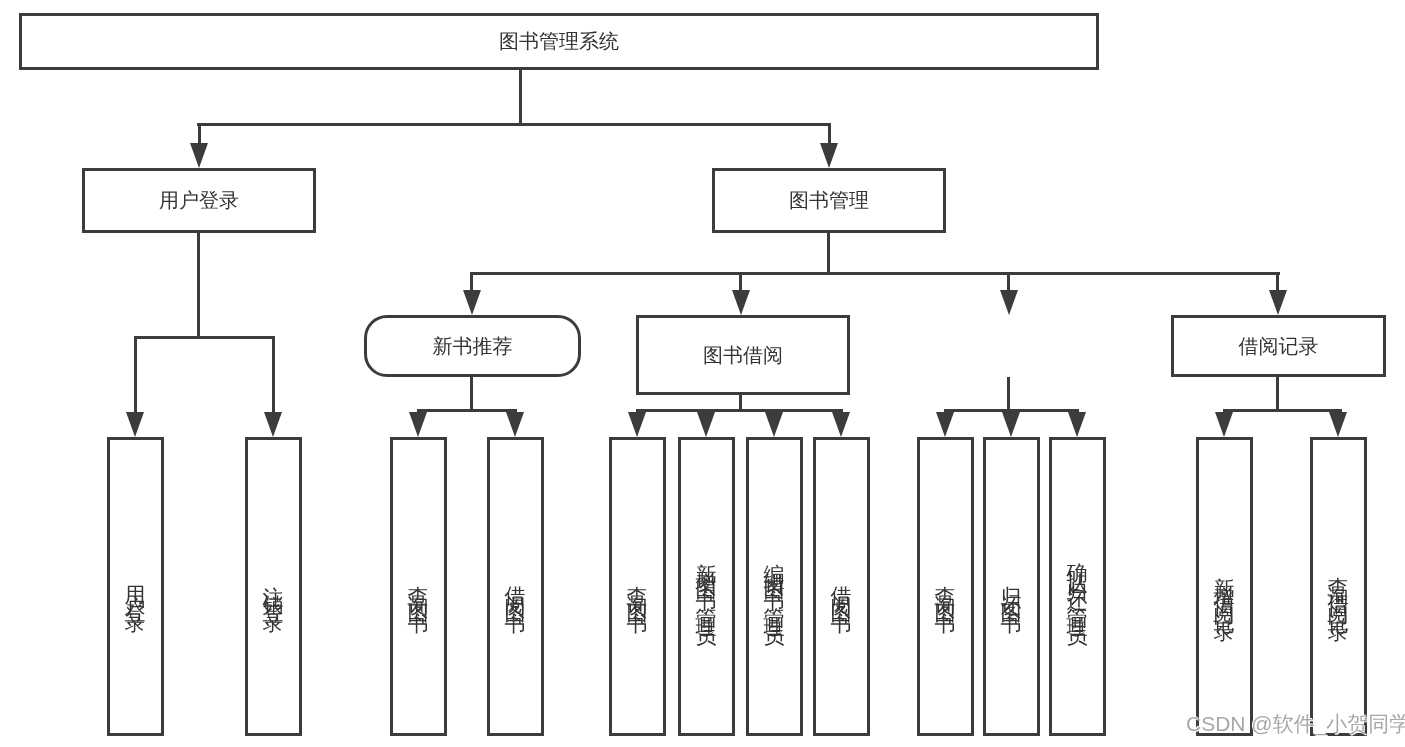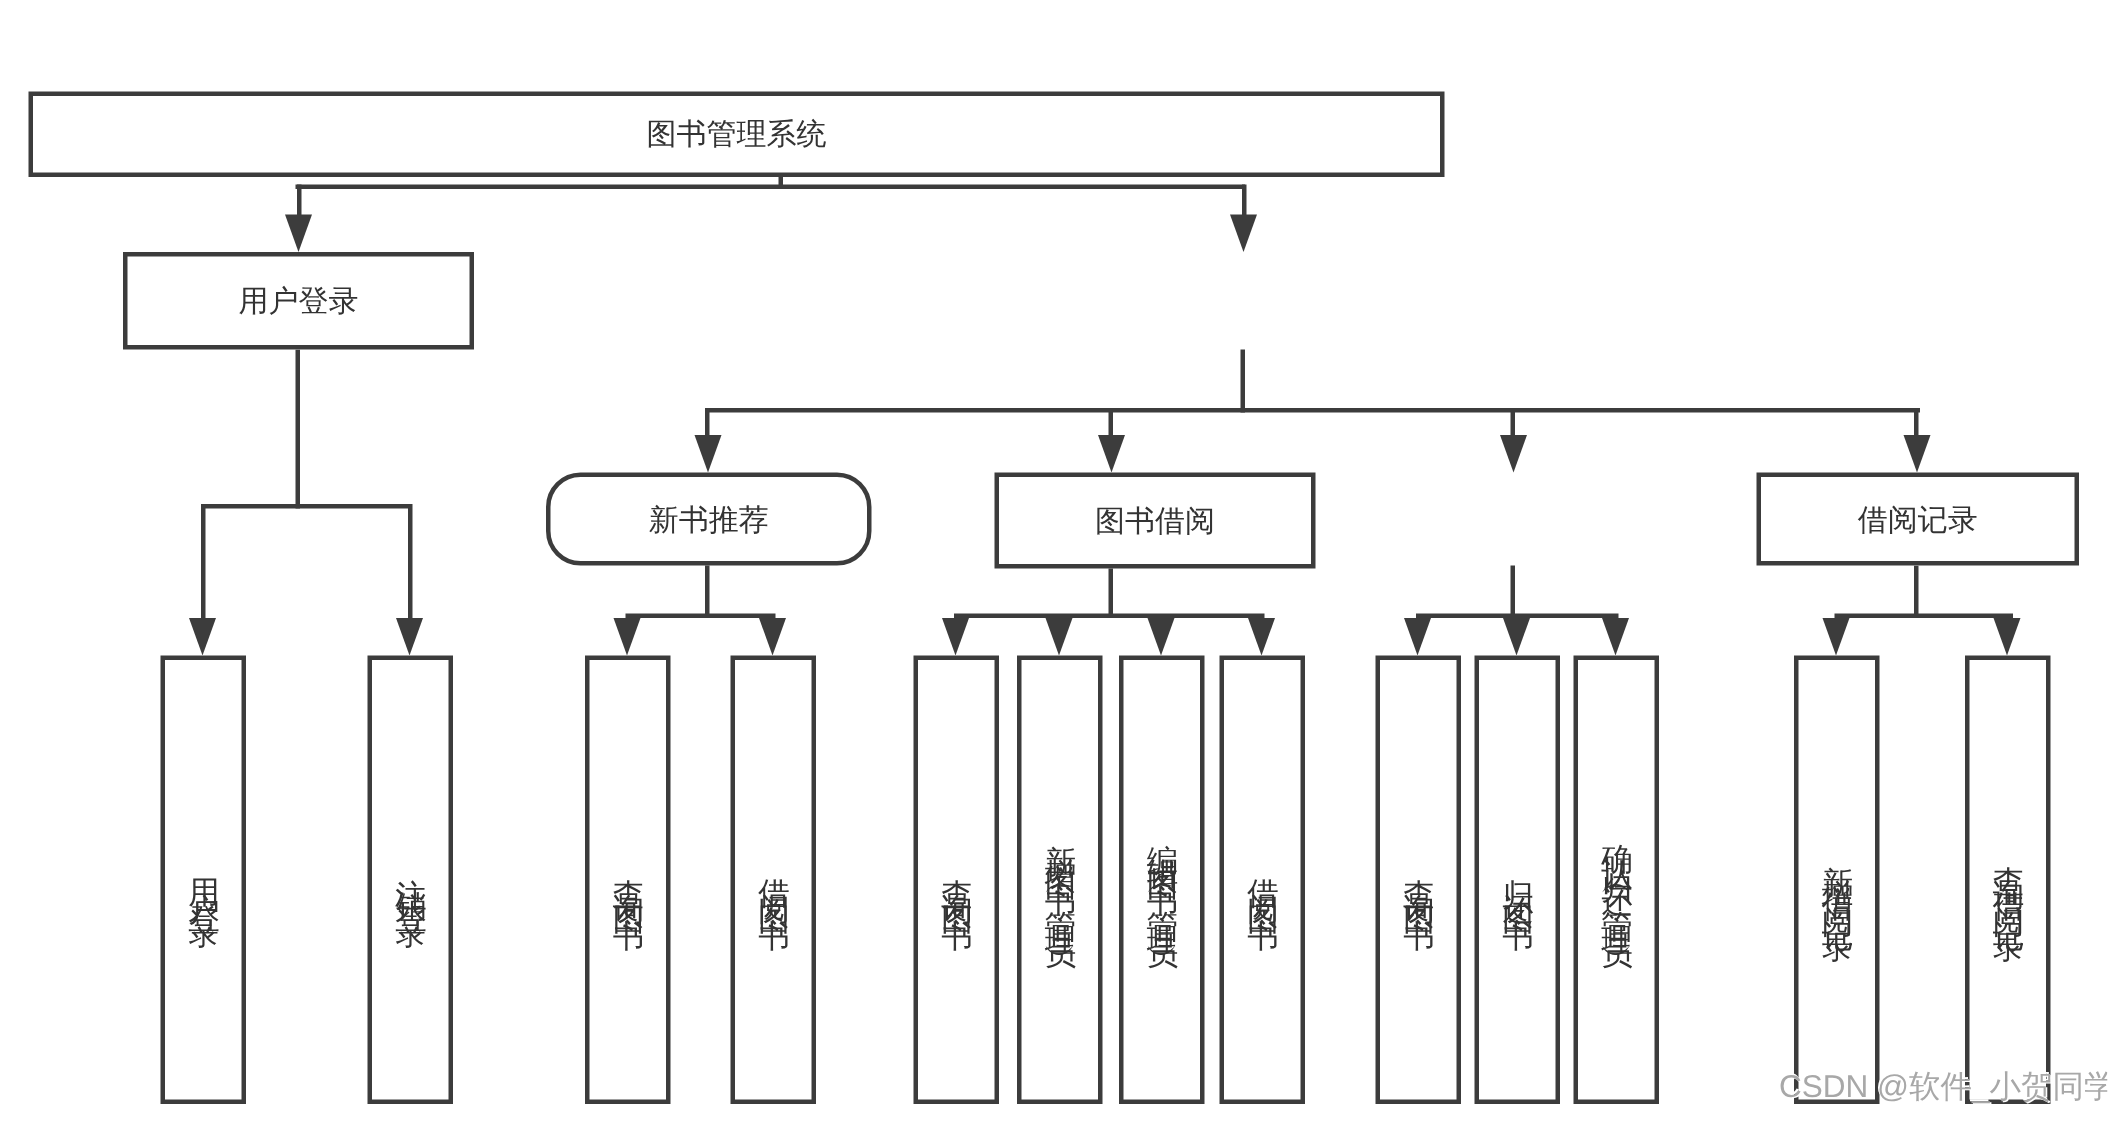--- a/index.html
+++ b/index.html
@@ -67,33 +67,36 @@
     text-shadow: 1px 1px 0 #ffffff, -1px -1px 0 #ffffff;
     white-space: nowrap;
     z-index: 5;
   }
 </style>
 </head>
 <body>
 
 <div id="chart">
 
-  <div class="box" style="left:19px; top:13px; width:944px; height:57px;margin-top:48px;">
+  <div class="box" style="left:19px; top:13px; width:1080px; height:57px;">
     <span>图书管理系统</span>
   </div>
 
   <div class="vline" style="left:519px; top:70px; height:56px;"></div>
   <div class="hline" style="left:197px; top:123px; width:633px;"></div>
   <div class="vline" style="left:198px; top:123px; height:26px;"></div>
   <div class="arrow" style="left:190px; top:143px;"></div>
   <div class="vline" style="left:828px; top:123px; height:26px;"></div>
   <div class="arrow" style="left:820px; top:143px;"></div>
 
   <div class="box" style="left:82px; top:168px; width:234px; height:65px;">
     <span>用户登录</span>
+  </div>
+  <div class="box" style="left:712px; top:168px; width:234px; height:65px;">
+    <span>图书管理</span>
   </div>
 
   <div class="vline" style="left:197px; top:233px; height:106px;"></div>
   <div class="hline" style="left:134px; top:336px; width:140px;"></div>
   <div class="vline" style="left:134px; top:336px; height:78px;"></div>
   <div class="arrow" style="left:126px; top:412px;"></div>
   <div class="vline" style="left:272px; top:336px; height:78px;"></div>
   <div class="arrow" style="left:264px; top:412px;"></div>
 
   <div class="vline" style="left:827px; top:233px; height:42px;"></div>
@@ -103,21 +106,21 @@
   <div class="vline" style="left:739px; top:272px; height:20px;"></div>
   <div class="arrow" style="left:732px; top:290px;"></div>
   <div class="vline" style="left:1007px; top:272px; height:20px;"></div>
   <div class="arrow" style="left:1000px; top:290px;"></div>
   <div class="vline" style="left:1276px; top:272px; height:20px;"></div>
   <div class="arrow" style="left:1269px; top:290px;"></div>
 
   <div class="box" style="left:364px; top:315px; width:217px; height:62px;border-radius:23px;">
     <span>新书推荐</span>
   </div>
-  <div class="box" style="left:636px; top:315px; width:214px; height:64px;margin-left:27px;">
+  <div class="box" style="left:636px; top:315px; width:214px; height:80px;">
     <span>图书借阅</span>
   </div>
   <div class="box" style="left:1171px; top:315px; width:215px; height:62px;">
     <span>借阅记录</span>
   </div>
 
   <div class="vline" style="left:470px; top:377px; height:35px;"></div>
   <div class="hline" style="left:417px; top:409px; width:100px;"></div>
   <div class="arrow" style="left:409px; top:412px;"></div>
   <div class="arrow" style="left:506px; top:412px;"></div>

